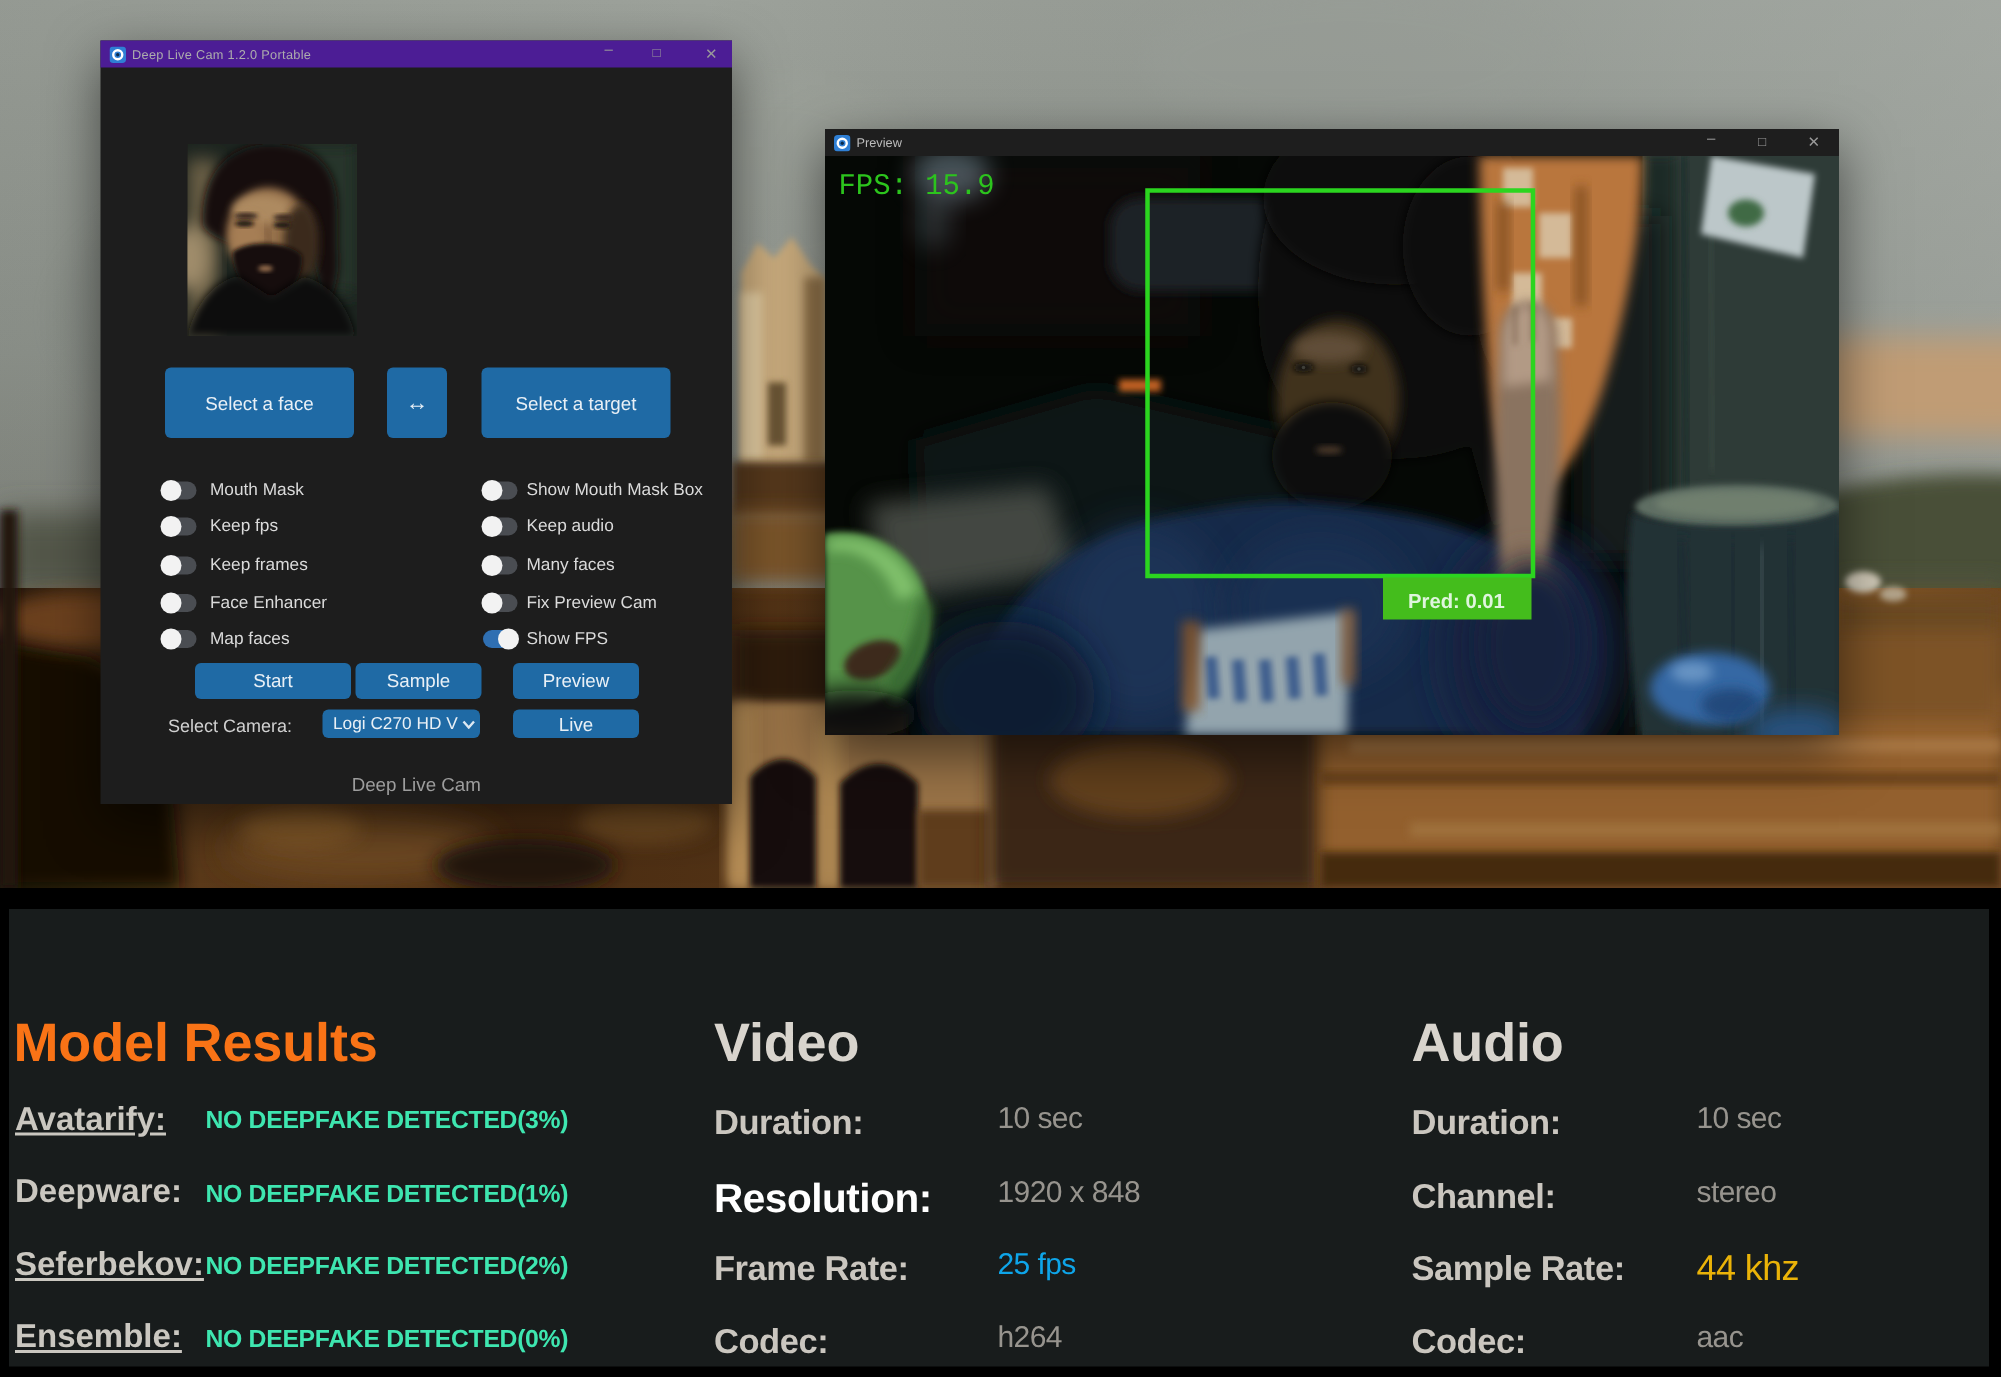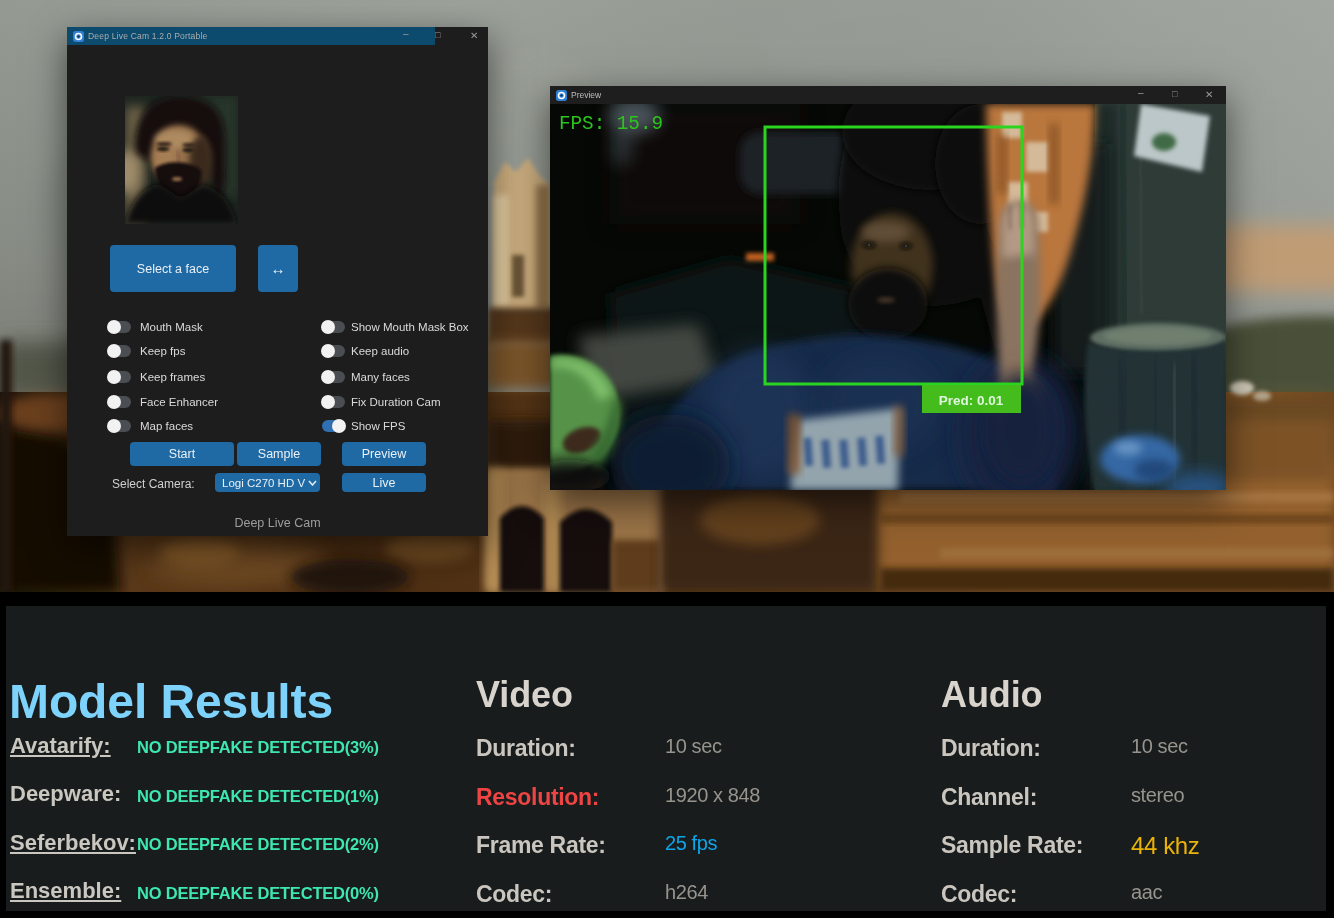--- a/index.html
+++ b/index.html
@@ -102,21 +102,21 @@
 <rect x="880" y="515" width="454" height="8" fill="#5e3a18" filter="url(#b3)" opacity="0.8"></rect>
 <rect x="940" y="548" width="394" height="10" fill="#a1743f" filter="url(#b3)" opacity="0.8"></rect>
 <rect x="880" y="568" width="454" height="24" fill="#45290f" filter="url(#b3)"></rect>
 <rect x="1200" y="420" width="134" height="60" fill="#7d5226" filter="url(#b6)"></rect>
 
 <ellipse cx="1242" cy="388" rx="12" ry="7" fill="#cfc8b6" filter="url(#b2)"></ellipse>
 <ellipse cx="1262" cy="396" rx="9" ry="5" fill="#bdb29c" filter="url(#b2)" opacity="0.85"></ellipse>
 </svg>
 
 <div class="abs" id="appwin" style="left:67px;top:27px;width:421px;height:509px;background:#1d1d1d;box-shadow:0 12px 34px rgba(0,0,0,.55)">
-  <div class="abs" style="left:0;top:0;width:368px;height:18px;background:#0c4a6e">
+  <div class="abs" style="left:0;top:0;width:421px;height:18px;background:#4c1d95">
     <svg class="abs" style="left:6px;top:4px" width="11" height="11" viewBox="0 0 11 11">
             <rect x="0" y="0" width="11" height="11" rx="2.5" fill="#2f7fd4"></rect>
             <circle cx="5.5" cy="5.5" r="3" fill="none" stroke="#fff" stroke-width="1.6"></circle>
             <circle cx="5.5" cy="5.5" r="1.1" fill="#0a2a4a"></circle>
           </svg>
     <div class="abs" style="left:21px;top:4px;font-size:8.5px;color:#adadad;letter-spacing:.2px">Deep Live Cam 1.2.0 Portable</div>
     <div class="abs wbtn" style="left:403px;top:3px">✕</div>
     <div class="abs wbtn" style="left:368px;top:3px;font-size:9px">□</div>
     <div class="abs wbtn" style="left:336px;top:1px">–</div>
   </div>
@@ -151,20 +151,21 @@
     <ellipse cx="63" cy="54" rx="6" ry="2.2" fill="#1c140d" filter="url(#pb1)"></ellipse>
     <path d="M52,54 L55,68" stroke="#7a573a" stroke-width="3" filter="url(#pb3)" fill="none"></path>
 
     <path d="M30,72 C40,64 66,64 76,74 C78,90 68,102 54,104 C40,102 30,88 30,72 Z" fill="#19100a" filter="url(#pb1)"></path>
     <ellipse cx="52" cy="83" rx="5" ry="2" fill="#9a7150" filter="url(#pb1)"></ellipse>
 
     <path d="M0,128 C6,102 22,90 34,88 L56,102 L78,88 C94,94 106,104 112,128 Z" fill="#0d0c09" filter="url(#pb3)"></path>
   </svg>
   <div class="btn" style="left:43px;top:218px;width:126px;height:47px">Select a face</div>
   <div class="btn" style="left:191px;top:218px;width:40px;height:47px;font-size:15px">↔</div>
+  <div class="btn" style="left:254px;top:218px;width:126px;height:47px">Select a target</div>
 
   <div class="tgl" style="left:41px;top:294px">
           <div class="knob"></div>
         </div>
         <div class="tlbl" style="left:73px;top:293px">Mouth Mask</div>
   <div class="tgl" style="left:41px;top:318px">
           <div class="knob"></div>
         </div>
         <div class="tlbl" style="left:73px;top:317px">Keep fps</div>
   <div class="tgl" style="left:41px;top:344px">
@@ -188,21 +189,21 @@
           <div class="knob"></div>
         </div>
         <div class="tlbl" style="left:284px;top:317px">Keep audio</div>
   <div class="tgl" style="left:255px;top:344px">
           <div class="knob"></div>
         </div>
         <div class="tlbl" style="left:284px;top:343px">Many faces</div>
   <div class="tgl" style="left:255px;top:369px">
           <div class="knob"></div>
         </div>
-        <div class="tlbl" style="left:284px;top:368px">Fix Duration Cam</div>
+        <div class="tlbl" style="left:284px;top:368px">Fix Preview Cam</div>
   <div class="tgl on" style="left:255px;top:393px">
           <div class="knob"></div>
         </div>
         <div class="tlbl" style="left:284px;top:392px">Show FPS</div>
 
   <div class="btn" style="left:63px;top:415px;width:104px;height:24px">Start</div>
   <div class="btn" style="left:170px;top:415px;width:84px;height:24px">Sample</div>
   <div class="btn" style="left:275px;top:415px;width:84px;height:24px">Preview</div>
   <div class="tlbl" style="left:45px;top:450px;font-size:12px;color:#d0d0d0">Select Camera:</div>
   <div class="btn" style="left:148px;top:446px;width:105px;height:19px;font-size:11.5px;justify-content:flex-start;padding-left:7px">Logi C270 HD V<svg style="margin-left:3px" width="9" height="6" viewBox="0 0 9 6">
@@ -336,36 +337,36 @@
 
     <text x="9" y="25" font-family="Liberation Mono, monospace" font-size="20" fill="#2cc41d" textLength="104" lengthAdjust="spacingAndGlyphs">FPS: 15.9</text>
     <rect x="215" y="23" width="257" height="257" fill="none" stroke="#2bd51f" stroke-width="3"></rect>
     <rect x="372" y="281" width="99" height="28" fill="#44bd1c"></rect>
     <text x="421" y="301" font-family="Liberation Sans, sans-serif" font-weight="bold" font-size="13.5" fill="#dff5dd" text-anchor="middle">Pred: 0.01</text>
   </svg>
 </div>
 </div>
 
 <div class="abs" style="left:6px;top:606px;width:1320px;height:305px;background:#181c1c"></div>
-<div class="abs" style="left:9px;top:674px;width:420px;font-size:48px;font-weight:bold;letter-spacing:-0.1px;color:#7dd3fc">Model Results</div>
+<div class="abs" style="left:9px;top:674px;width:420px;font-size:36px;font-weight:bold;letter-spacing:-0.1px;color:#f97316">Model Results</div>
 <div class="abs" style="left:476px;top:674px;font-size:36px;font-weight:bold;letter-spacing:-0.1px;color:#d8d4cd">Video</div>
 <div class="abs" style="left:941px;top:674px;font-size:36px;font-weight:bold;letter-spacing:-0.1px;color:#d8d4cd">Audio</div>
 
 <div class="abs" style="left:10px;top:733px;font-size:22px;font-weight:bold;color:#cac7c0;text-decoration:underline">Avatarify:</div>
 <div class="abs" style="left:137px;top:738px;font-size:16.5px;font-weight:bold;letter-spacing:-0.2px;color:#3ee6b0">NO DEEPFAKE DETECTED(3%)</div>
 <div class="abs" style="left:10px;top:781px;font-size:22px;font-weight:bold;color:#cac7c0;">Deepware:</div>
 <div class="abs" style="left:137px;top:787px;font-size:16.5px;font-weight:bold;letter-spacing:-0.2px;color:#3ee6b0">NO DEEPFAKE DETECTED(1%)</div>
 <div class="abs" style="left:10px;top:830px;font-size:22px;font-weight:bold;color:#cac7c0;text-decoration:underline">Seferbekov:</div>
 <div class="abs" style="left:137px;top:835px;font-size:16.5px;font-weight:bold;letter-spacing:-0.2px;color:#3ee6b0">NO DEEPFAKE DETECTED(2%)</div>
 <div class="abs" style="left:10px;top:878px;font-size:22px;font-weight:bold;color:#cac7c0;text-decoration:underline">Ensemble:</div>
 <div class="abs" style="left:137px;top:884px;font-size:16.5px;font-weight:bold;letter-spacing:-0.2px;color:#3ee6b0">NO DEEPFAKE DETECTED(0%)</div>
 
 <div class="abs" style="left:476px;top:735px;font-size:23px;font-weight:bold;letter-spacing:-0.3px;color:#cac6bf">Duration:</div>
 <div class="abs" style="left:665px;top:735px;font-size:20px;letter-spacing:-0.4px;color:#97948e">10 sec</div>
-<div class="abs" style="left:476px;top:784px;font-size:23px;font-weight:bold;letter-spacing:-0.3px;color:#ef4444">Resolution:</div>
+<div class="abs" style="left:476px;top:784px;font-size:27px;font-weight:bold;letter-spacing:-0.3px;color:#ffffff">Resolution:</div>
 <div class="abs" style="left:665px;top:784px;font-size:20px;letter-spacing:-0.4px;color:#97948e">1920 x 848</div>
 <div class="abs" style="left:476px;top:832px;font-size:23px;font-weight:bold;letter-spacing:-0.3px;color:#cac6bf">Frame Rate:</div>
 <div class="abs" style="left:665px;top:832px;font-size:20px;letter-spacing:-0.4px;color:#0ea5e9">25 fps</div>
 <div class="abs" style="left:476px;top:881px;font-size:23px;font-weight:bold;letter-spacing:-0.3px;color:#cac6bf">Codec:</div>
 <div class="abs" style="left:665px;top:881px;font-size:20px;letter-spacing:-0.4px;color:#97948e">h264</div>
 
 <div class="abs" style="left:941px;top:735px;font-size:23px;font-weight:bold;letter-spacing:-0.3px;color:#cac6bf">Duration:</div>
 <div class="abs" style="left:1131px;top:735px;font-size:20px;letter-spacing:-0.4px;color:#97948e">10 sec</div>
 <div class="abs" style="left:941px;top:784px;font-size:23px;font-weight:bold;letter-spacing:-0.3px;color:#cac6bf">Channel:</div>
 <div class="abs" style="left:1131px;top:784px;font-size:20px;letter-spacing:-0.4px;color:#97948e">stereo</div>

